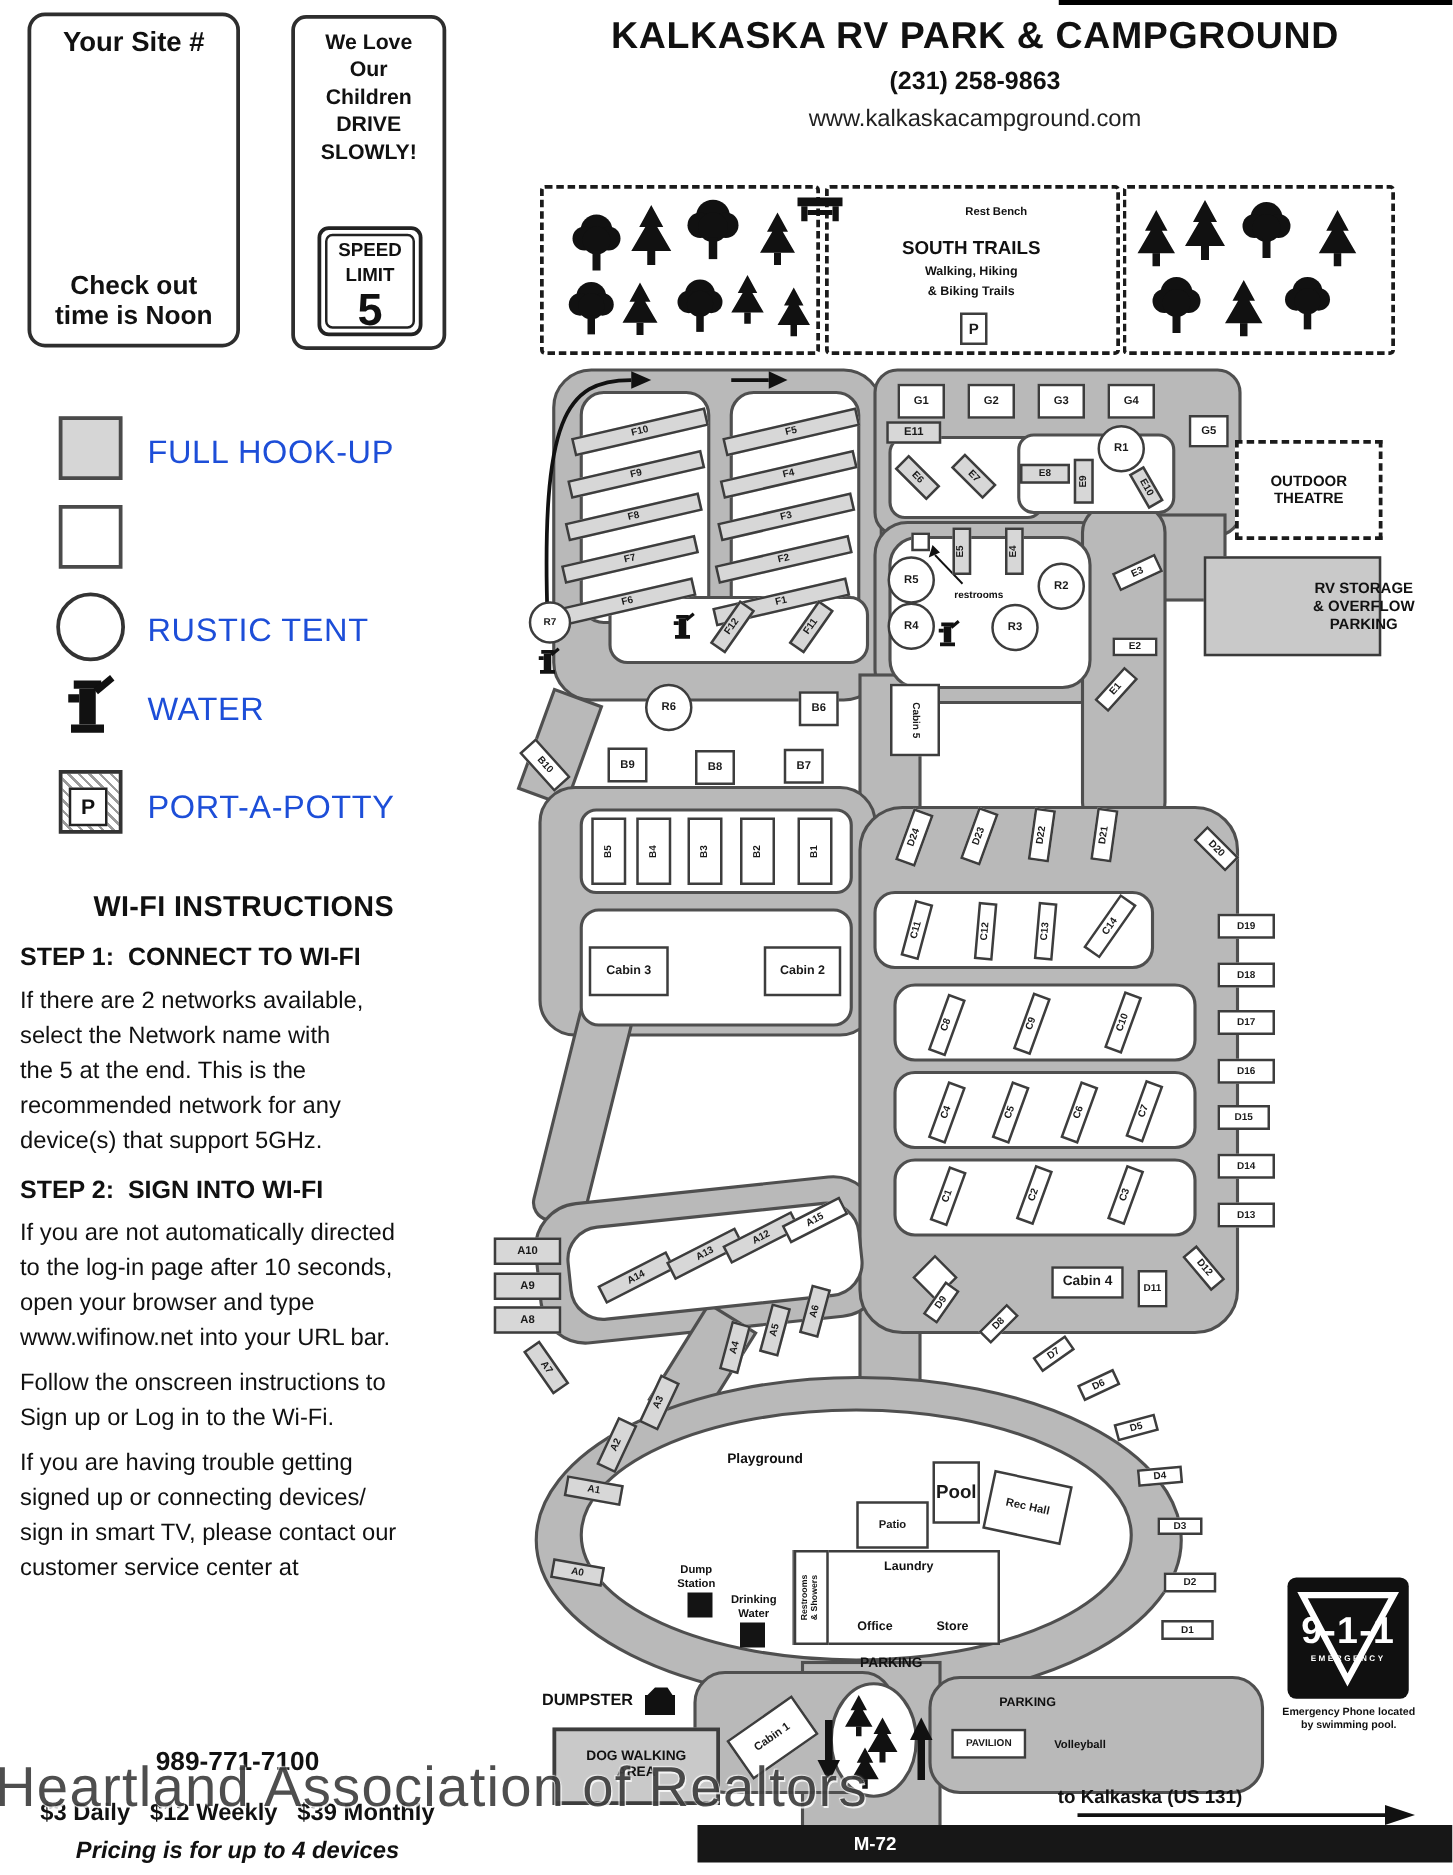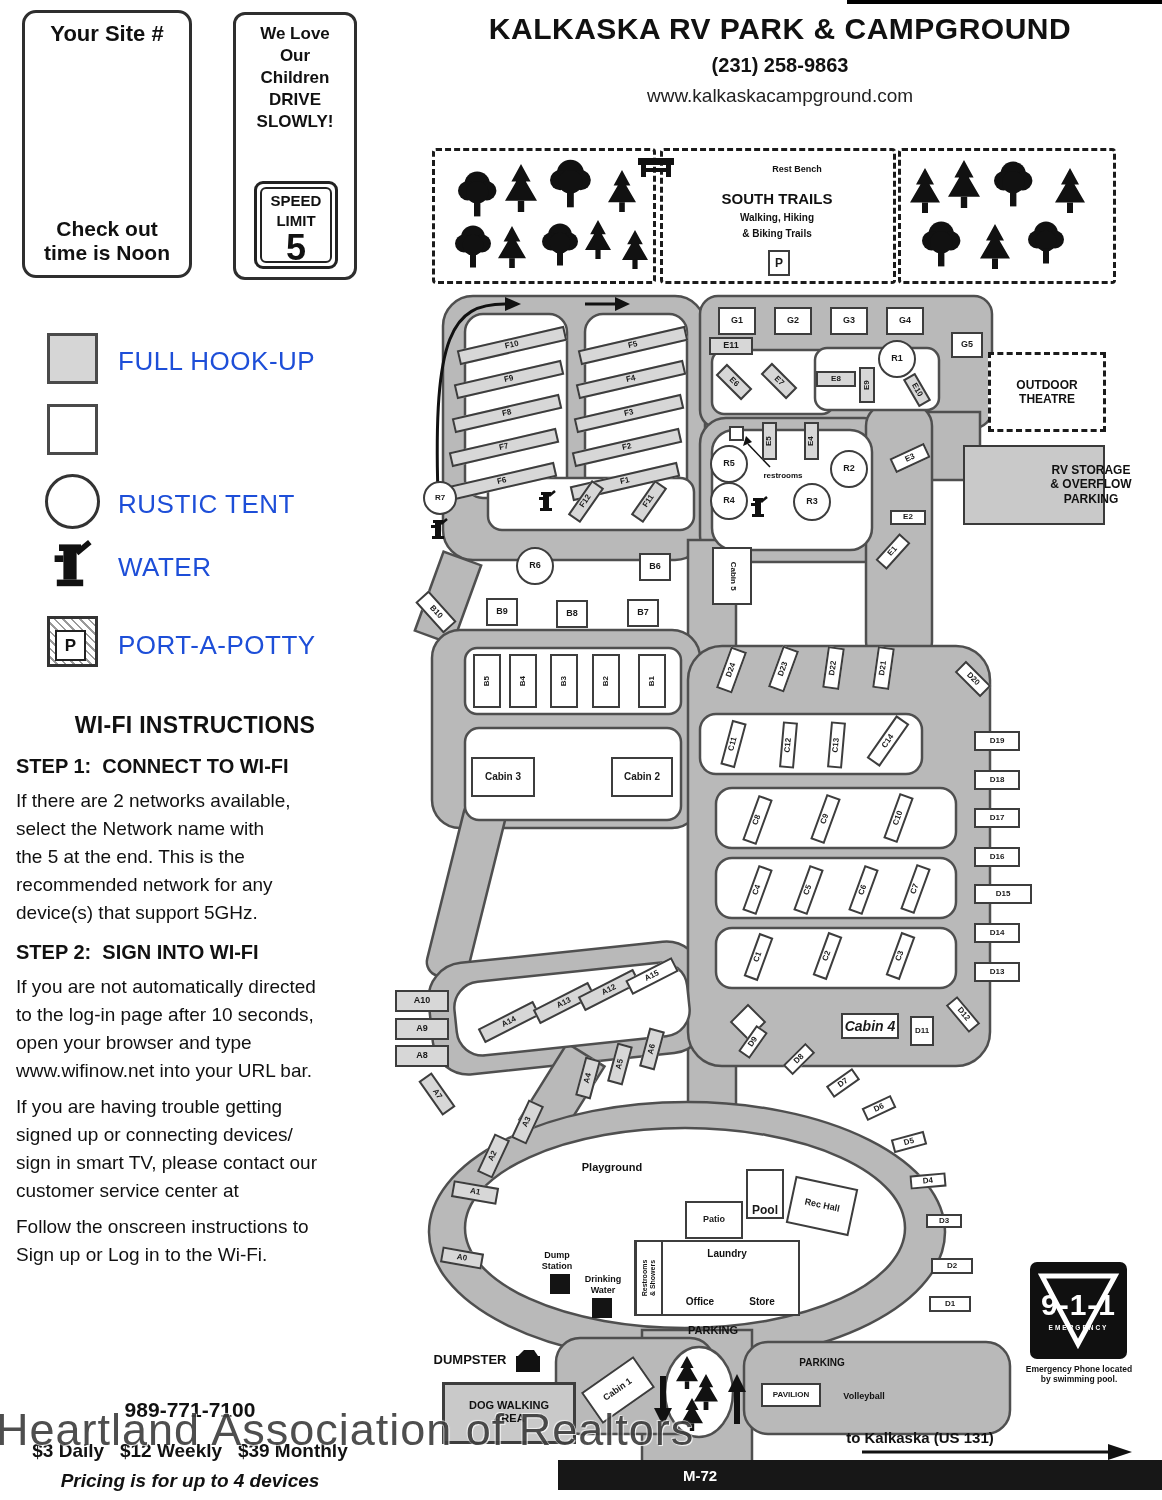--- a/index.html
+++ b/index.html
@@ -244,26 +244,26 @@
     <p>If there are 2 networks available,
 select the Network name with
 the 5 at the end.  This is the
 recommended network for any
 device(s) that support 5GHz.</p>
     <h3>STEP 2:  SIGN INTO WI-FI</h3>
     <p>If you are not automatically directed
 to the log-in page after 10 seconds,
 open your browser and type
 www.wifinow.net into your URL bar.</p>
+    <p>Follow the onscreen instructions to
+Sign up or Log in to the Wi-Fi.</p>
     <p>If you are having trouble getting
 signed up or connecting devices/
 sign in smart TV, please contact our
 customer service center at</p>
-    <p>Follow the onscreen instructions to
-Sign up or Log in to the Wi-Fi.</p>
   </div>
   <div class="phone2">989-771-7100</div>
   <div class="pricing">$3 Daily   $12 Weekly   $39 Monthly</div>
   <div class="pricing-note">Pricing is for up to 4 devices</div>
 
   <div class="theatre"></div>
   <div class="rvstore"></div>
   <div class="m72"></div>
   <div class="scanline"></div>
 
@@ -455,21 +455,21 @@
       </div>
       <div class="ms w" style="left: 974px; top: 770px; width: 46px; height: 20px; font-size: 8px;">
         <span>D18</span>
       </div>
       <div class="ms w" style="left: 974px; top: 808px; width: 46px; height: 20px; font-size: 8px;">
         <span>D17</span>
       </div>
       <div class="ms w" style="left: 974px; top: 847px; width: 46px; height: 20px; font-size: 8px;">
         <span>D16</span>
       </div>
-      <div class="ms w" style="left: 974px; top: 884px; width: 58px; height: 20px; font-size: 8px;">
+      <div class="ms w" style="left: 974px; top: 884px; width: 42px; height: 20px; font-size: 8px;">
         <span>D15</span>
       </div>
       <div class="ms w" style="left: 974px; top: 923px; width: 46px; height: 20px; font-size: 8px;">
         <span>D14</span>
       </div>
       <div class="ms w" style="left: 974px; top: 962px; width: 46px; height: 20px; font-size: 8px;">
         <span>D13</span>
       </div>
       <div class="ms w" style="left: 749.5px; top: 796px; width: 15px; height: 48px; transform: rotate(20deg); font-size: 8px;">
         <span style="transform: rotate(-90deg);">C8</span>
@@ -500,21 +500,21 @@
       </div>
       <div class="ms w" style="left: 892.5px; top: 933px; width: 15px; height: 46px; transform: rotate(20deg); font-size: 8px;">
         <span style="transform: rotate(-90deg);">C3</span>
       </div>
       <div class="ms w" style="left: 945px; top: 1006.5px; width: 36px; height: 15px; transform: rotate(50deg); font-size: 8px;">
         <span>D12</span>
       </div>
       <div class="ms w" style="left: 910px; top: 1016px; width: 24px; height: 30px; font-size: 8px;">
         <span>D11</span>
       </div>
-      <div class="ms w" style="left: 841px; top: 1013px; width: 58px; height: 26px; font-size: 14px; font-style: italic;">
+      <div class="ms w" style="left: 841px; top: 1013px; width: 58px; height: 26px; font-size: 11px;">
         <span>Cabin 4</span>
       </div>
       <div class="ms w" style="left: 735px; top: 1009px; width: 26px; height: 26px; transform: rotate(45deg);"></div>
       <div class="ms g" style="left: 395px; top: 990px; width: 54px; height: 22px; font-size: 9px;">
         <span>A10</span>
       </div>
       <div class="ms g" style="left: 395px; top: 1018px; width: 54px; height: 22px; font-size: 9px;">
         <span>A9</span>
       </div>
       <div class="ms g" style="left: 395px; top: 1045px; width: 54px; height: 22px; font-size: 9px;">
@@ -576,21 +576,21 @@
       </div>
       <div class="ms w" style="left: 926px; top: 1214px; width: 36px; height: 14px; font-size: 8px;">
         <span>D3</span>
       </div>
       <div class="ms w" style="left: 931px; top: 1258px; width: 42px; height: 16px; font-size: 8px;">
         <span>D2</span>
       </div>
       <div class="ms w" style="left: 929px; top: 1296px; width: 42px; height: 16px; font-size: 8px;">
         <span>D1</span>
       </div>
-      <div class="ms w" style="left: 746px; top: 1169px; width: 38px; height: 50px; font-size: 12px; align-items: flex-end;">
+      <div class="ms w" style="left: 746px; top: 1169px; width: 38px; height: 50px; font-size: 15px;">
         <span>Pool</span>
       </div>
       <div class="ms w" style="left: 790px; top: 1182px; width: 64px; height: 48px; transform: rotate(12deg); font-size: 9px;">
         <span>Rec Hall</span>
       </div>
       <div class="ms w" style="left: 685px; top: 1201px; width: 58px; height: 38px; font-size: 9px;">
         <span>Patio</span>
       </div>
       <div class="ms w" style="left: 634px; top: 1240px; width: 166px; height: 76px;"></div>
       <div class="ms w" style="left: 635px; top: 1240px; width: 28px; height: 76px;"></div>

